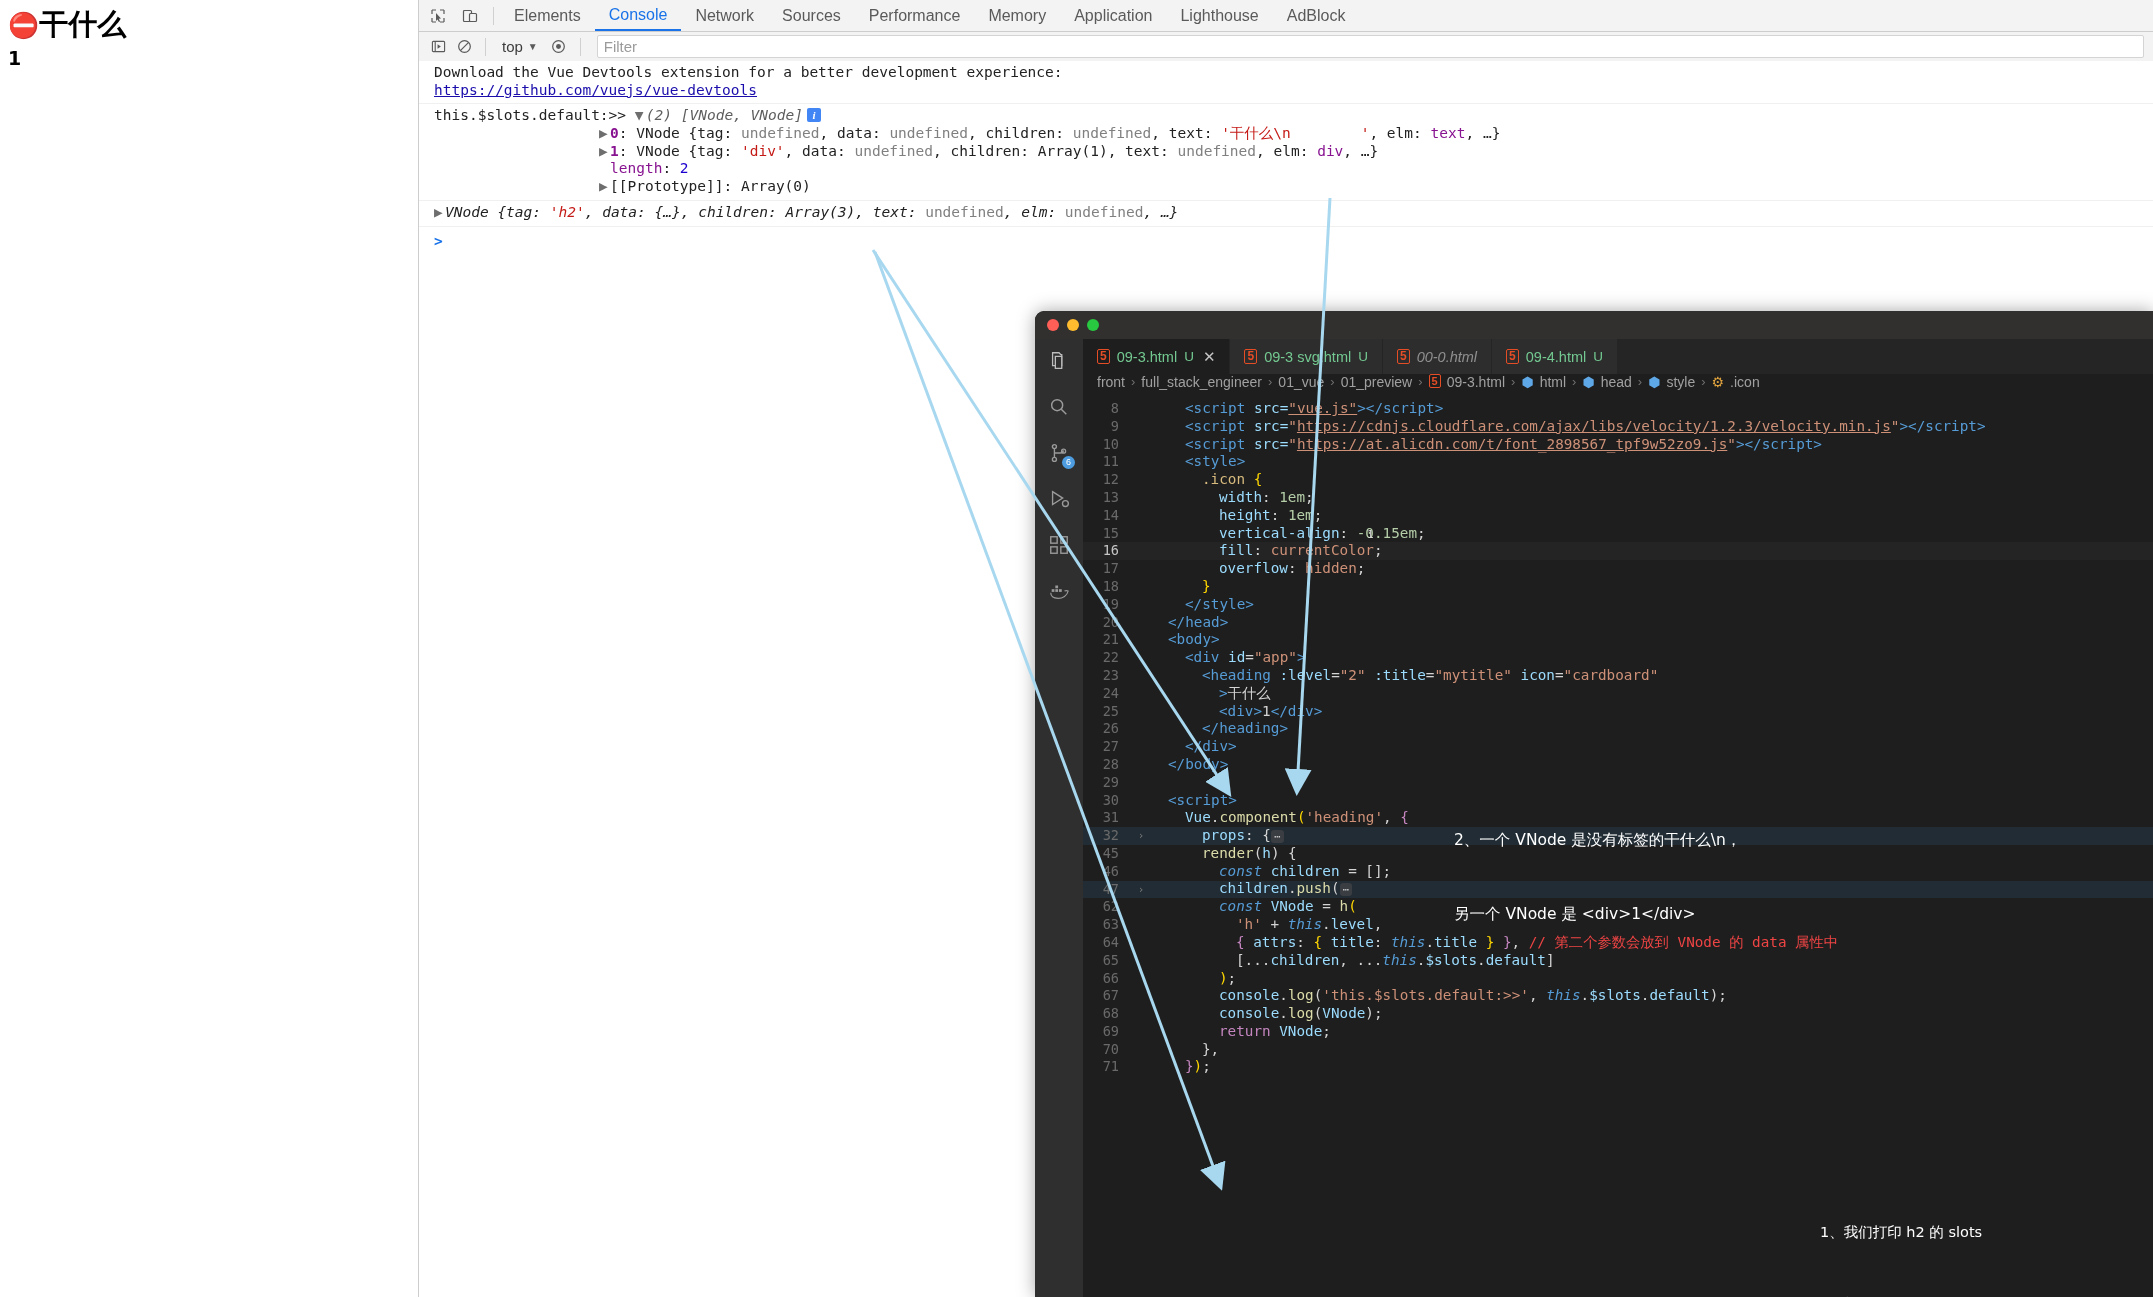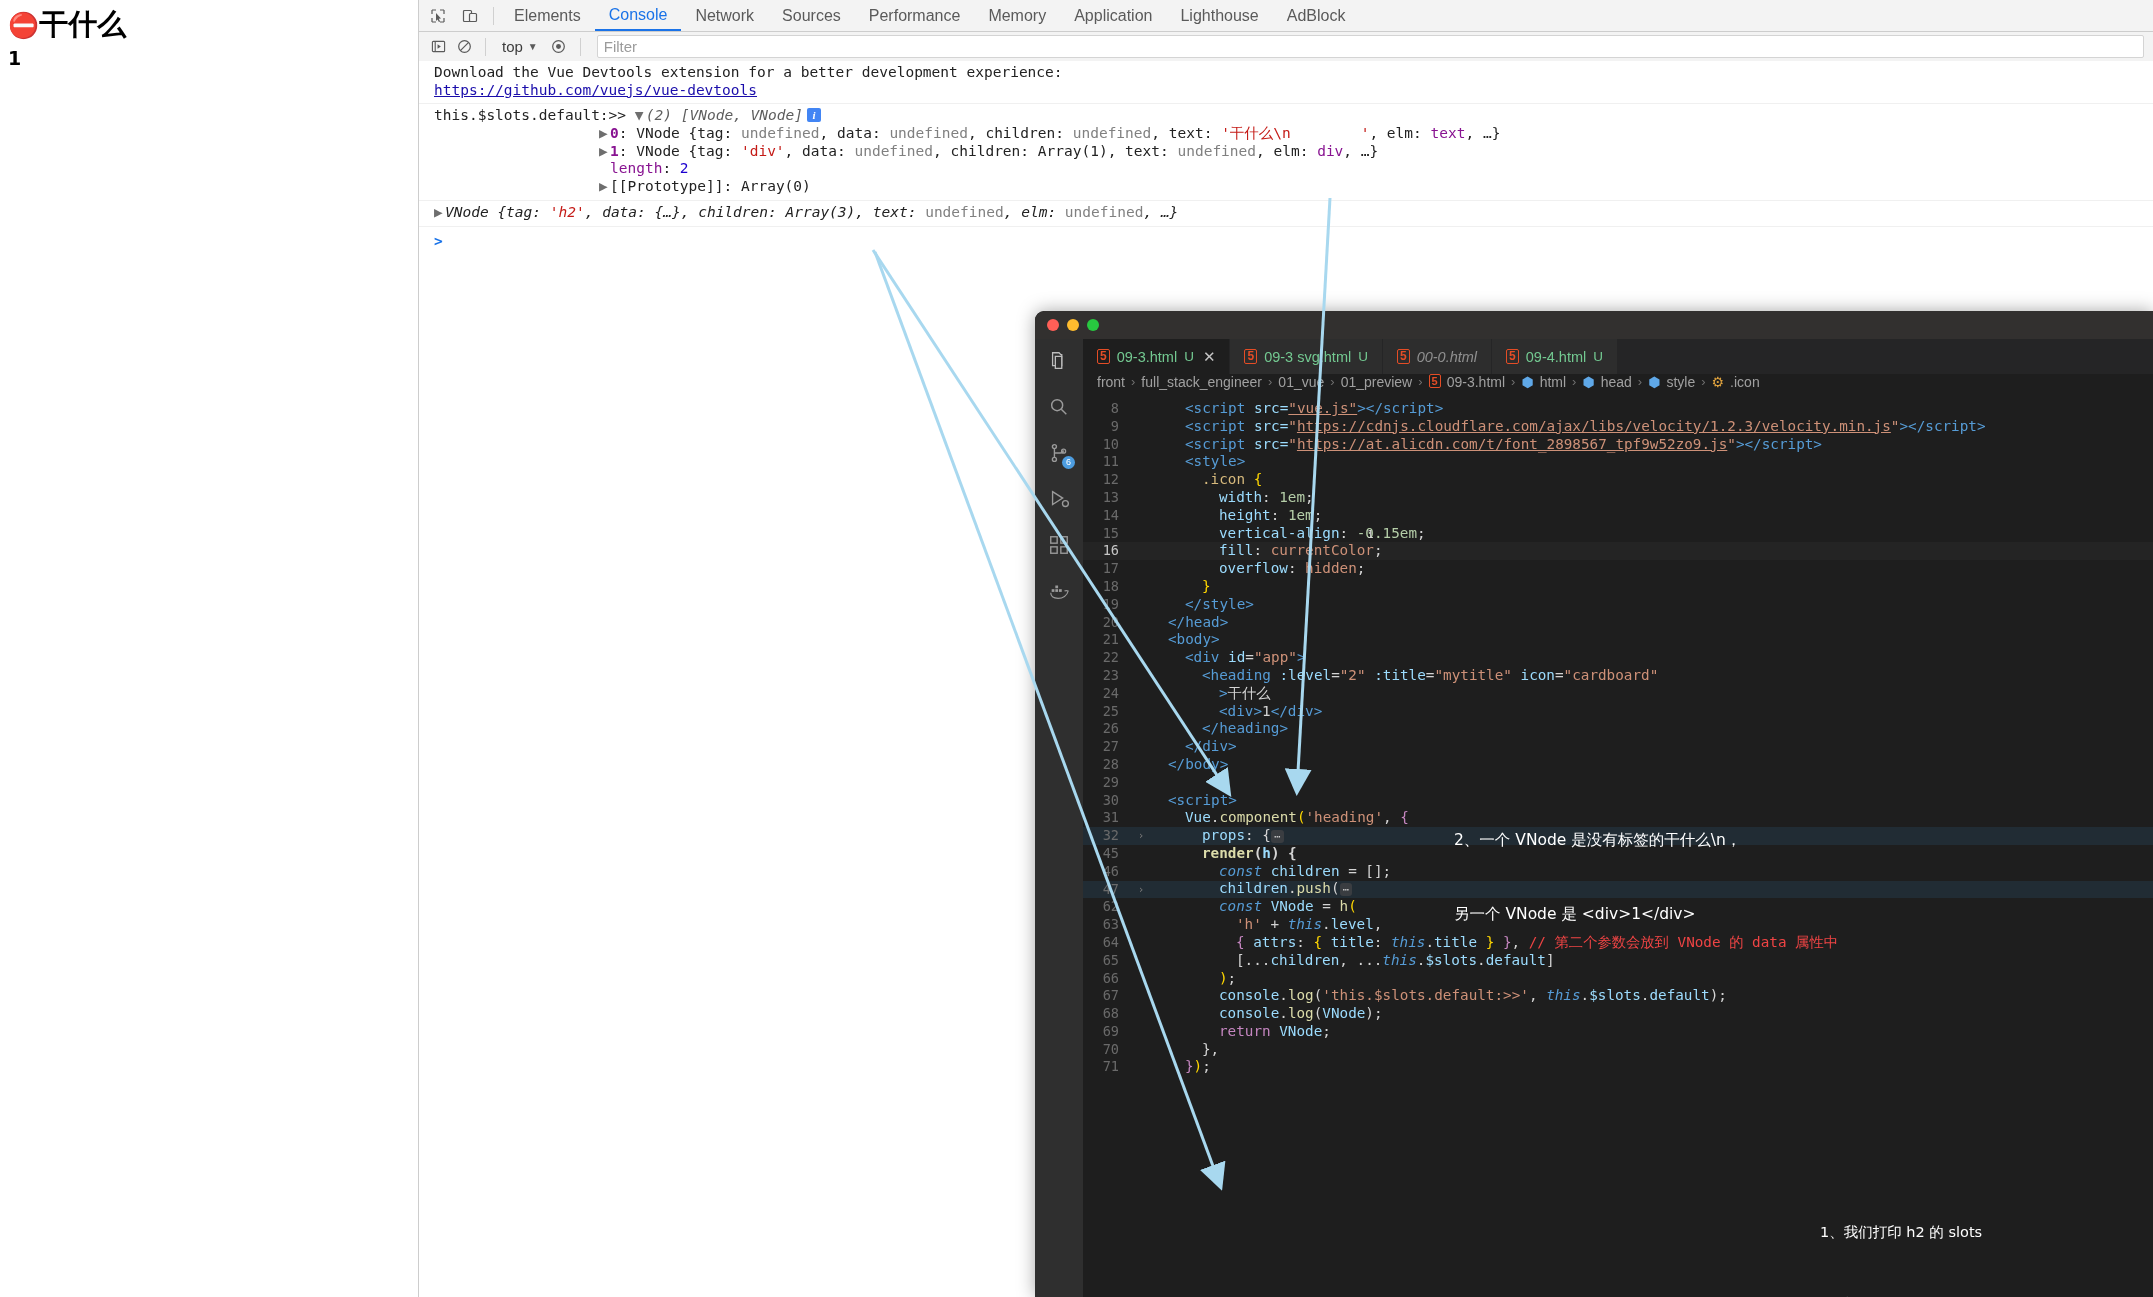--- a/index.html
+++ b/index.html
@@ -430,21 +430,21 @@
               <div class="code-line"><div class="ln">23</div><div class="fold"></div><div class="code-txt" style="padding-left: 55px;"><span class="t-tag">&lt;heading</span> <span class="t-attr">:level</span><span class="t-plain">=</span><span class="t-str">"2"</span> <span class="t-attr">:title</span><span class="t-plain">=</span><span class="t-str">"mytitle"</span> <span class="t-attr">icon</span><span class="t-plain">=</span><span class="t-str">"cardboard"</span></div></div>
               <div class="code-line"><div class="ln">24</div><div class="fold"></div><div class="code-txt" style="padding-left: 72px;"><span class="t-tag">&gt;</span><span class="t-plain">干什么</span></div></div>
               <div class="code-line"><div class="ln">25</div><div class="fold"></div><div class="code-txt" style="padding-left: 72px;"><span class="t-tag">&lt;div&gt;</span><span class="t-plain">1</span><span class="t-tag">&lt;/div&gt;</span></div></div>
               <div class="code-line"><div class="ln">26</div><div class="fold"></div><div class="code-txt" style="padding-left: 55px;"><span class="t-tag">&lt;/heading&gt;</span></div></div>
               <div class="code-line"><div class="ln">27</div><div class="fold"></div><div class="code-txt" style="padding-left: 38px;"><span class="t-tag">&lt;/div&gt;</span></div></div>
               <div class="code-line"><div class="ln">28</div><div class="fold"></div><div class="code-txt" style="padding-left: 21px;"><span class="t-tag">&lt;/body&gt;</span></div></div>
               <div class="code-line"><div class="ln">29</div><div class="fold"></div><div class="code-txt" style="padding-left: 4px;">&nbsp;</div></div>
               <div class="code-line"><div class="ln">30</div><div class="fold"></div><div class="code-txt" style="padding-left: 21px;"><span class="t-tag">&lt;script&gt;</span></div></div>
               <div class="code-line"><div class="ln">31</div><div class="fold"></div><div class="code-txt" style="padding-left: 38px;"><span class="t-var">Vue</span><span class="t-plain">.</span><span class="t-fn">component</span><span class="t-yellow">(</span><span class="t-str">'heading'</span><span class="t-plain">,</span> <span class="t-pink">{</span></div></div>
               <div class="code-line hl"><div class="ln">32</div><div class="fold">›</div><div class="code-txt" style="padding-left: 55px;"><span class="t-var">props</span><span class="t-plain">:</span> <span class="t-plain">{</span><span class="t-ellipsis">⋯</span></div></div>
-              <div class="code-line"><div class="ln">45</div><div class="fold"></div><div class="code-txt" style="padding-left: 55px; font-weight: bold;"><span class="t-fn">render</span><span class="t-plain">(</span><span class="t-var">h</span><span class="t-plain">) {</span></div></div>
+              <div class="code-line"><div class="ln">45</div><div class="fold"></div><div class="code-txt" style="padding-left: 55px;"><span class="t-fn">render</span><span class="t-plain">(</span><span class="t-var">h</span><span class="t-plain">) {</span></div></div>
               <div class="code-line"><div class="ln">46</div><div class="fold"></div><div class="code-txt" style="padding-left: 72px;"><span class="t-kw2">const</span> <span class="t-var">children</span> <span class="t-plain">= [];</span></div></div>
               <div class="code-line hl"><div class="ln">47</div><div class="fold">›</div><div class="code-txt" style="padding-left: 72px;"><span class="t-var">children</span><span class="t-plain">.</span><span class="t-fn">push</span><span class="t-plain">(</span><span class="t-ellipsis">⋯</span></div></div>
               <div class="code-line"><div class="ln">62</div><div class="fold"></div><div class="code-txt" style="padding-left: 72px;"><span class="t-kw2">const</span> <span class="t-var">VNode</span> <span class="t-plain">=</span> <span class="t-fn">h</span><span class="t-yellow">(</span></div></div>
               <div class="code-line"><div class="ln">63</div><div class="fold"></div><div class="code-txt" style="padding-left: 89px;"><span class="t-str">'h'</span> <span class="t-plain">+</span> <span class="t-kw2">this</span><span class="t-plain">.</span><span class="t-var">level</span><span class="t-plain">,</span></div></div>
               <div class="code-line"><div class="ln">64</div><div class="fold"></div><div class="code-txt" style="padding-left: 89px;"><span class="t-pink">{</span> <span class="t-var">attrs</span><span class="t-plain">:</span> <span class="t-yellow">{</span> <span class="t-var">title</span><span class="t-plain">:</span> <span class="t-kw2">this</span><span class="t-plain">.</span><span class="t-var">title</span> <span class="t-yellow">}</span> <span class="t-pink">}</span><span class="t-plain">,</span> <span class="t-cmt">// 第二个参数会放到 VNode 的 data 属性中</span></div></div>
               <div class="code-line"><div class="ln">65</div><div class="fold"></div><div class="code-txt" style="padding-left: 89px;"><span class="t-plain">[...</span><span class="t-var">children</span><span class="t-plain">, ...</span><span class="t-kw2">this</span><span class="t-plain">.</span><span class="t-var">$slots</span><span class="t-plain">.</span><span class="t-var">default</span><span class="t-plain">]</span></div></div>
               <div class="code-line"><div class="ln">66</div><div class="fold"></div><div class="code-txt" style="padding-left: 72px;"><span class="t-yellow">)</span><span class="t-plain">;</span></div></div>
               <div class="code-line"><div class="ln">67</div><div class="fold"></div><div class="code-txt" style="padding-left: 72px;"><span class="t-var">console</span><span class="t-plain">.</span><span class="t-fn">log</span><span class="t-plain">(</span><span class="t-str">'this.$slots.default:&gt;&gt;'</span><span class="t-plain">,</span> <span class="t-kw2">this</span><span class="t-plain">.</span><span class="t-var">$slots</span><span class="t-plain">.</span><span class="t-var">default</span><span class="t-plain">);</span></div></div>
               <div class="code-line"><div class="ln">68</div><div class="fold"></div><div class="code-txt" style="padding-left: 72px;"><span class="t-var">console</span><span class="t-plain">.</span><span class="t-fn">log</span><span class="t-plain">(</span><span class="t-var">VNode</span><span class="t-plain">);</span></div></div>
               <div class="code-line"><div class="ln">69</div><div class="fold"></div><div class="code-txt" style="padding-left: 72px;"><span class="t-kw">return</span> <span class="t-var">VNode</span><span class="t-plain">;</span></div></div>

